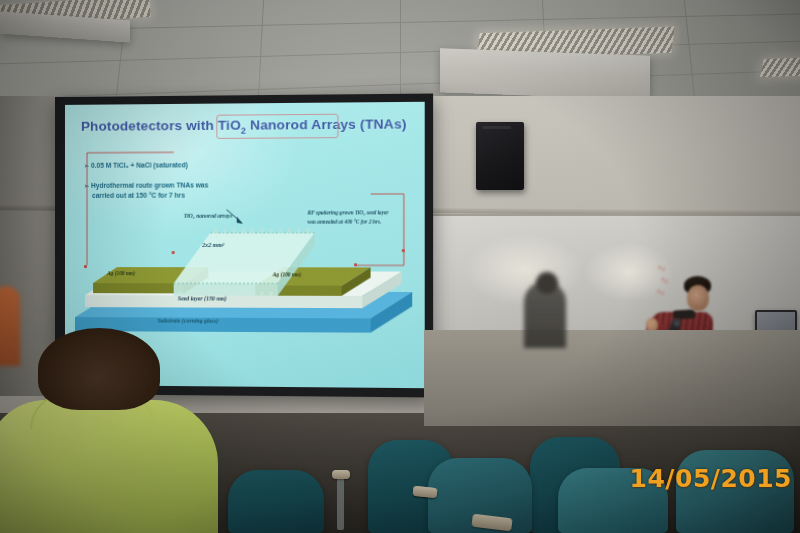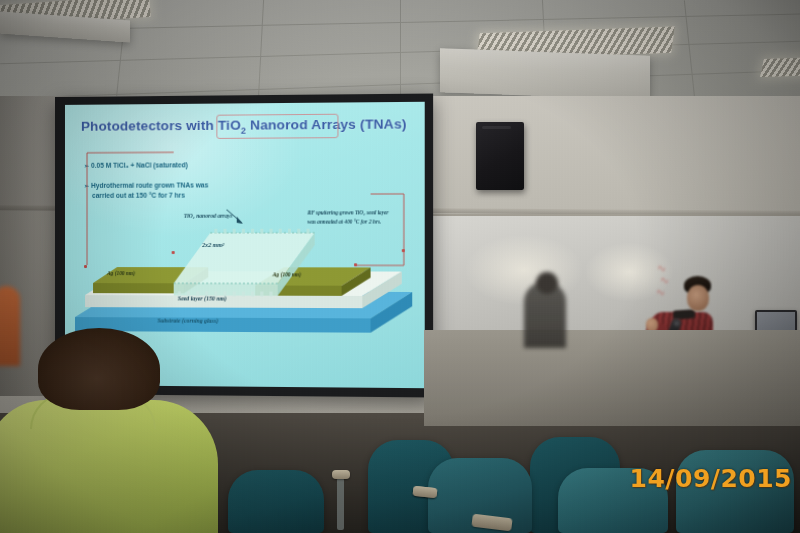--- a/index.html
+++ b/index.html
@@ -539,15 +539,15 @@
     <div class="blur-most" style="position:absolute;left:524px;top:282px;width:42px;height:66px;
          background:linear-gradient(180deg,#4c4a46,#34322e);border-radius:20px 20px 0 0;opacity:.9;"></div>
     <div class="blur-most" style="position:absolute;left:536px;top:272px;width:22px;height:22px;
          background:#3a3632;border-radius:50%;"></div>
 
   </div>
 
   <div class="vignette"></div>
   <div class="grain"></div>
 
-  <div class="datestamp">14/09/2015</div>
+  <div class="datestamp">14/05/2015</div>
 
 </div>
 
 </body></html>

